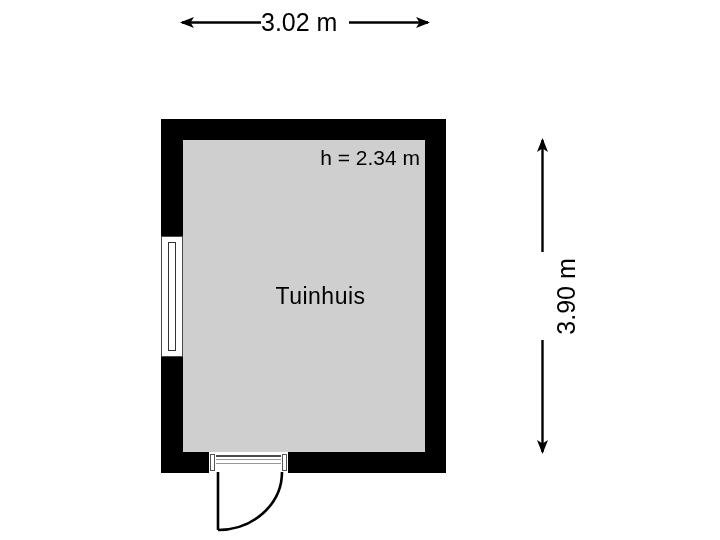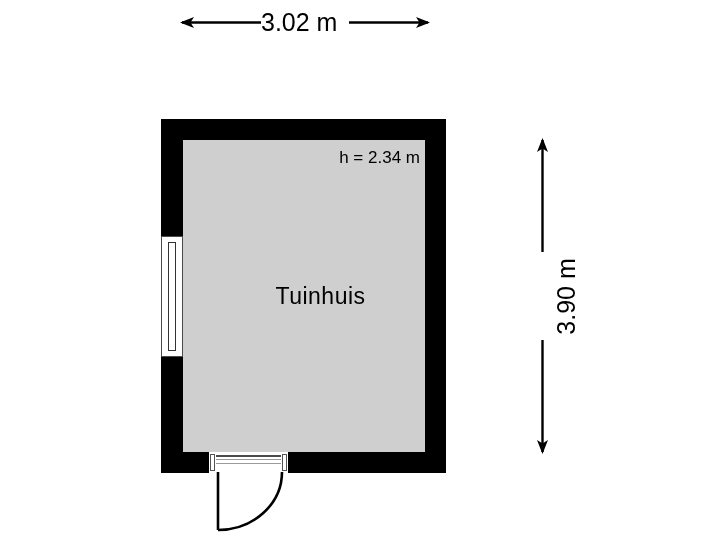--- a/index.html
+++ b/index.html
@@ -17,21 +17,21 @@
     background:var(--color-background);
     font-family:"Liberation Sans","DejaVu Sans",sans-serif;
     color:var(--color-text);
     overflow:hidden;
   }
   .canvas{position:relative;width:720px;height:540px;background:var(--color-background);}
 
   
   .outer-walls{position:absolute;left:161px;top:119px;width:285px;height:354px;background:var(--color-wall);}
   .floor{position:absolute;left:183px;top:140px;width:242px;height:312px;background:var(--color-floor);}
-  .ceiling-height-label{position:absolute;left:183px;top:147px;width:237px;text-align:right;font-size:17px;line-height:22px;padding-left:10px;}
+  .ceiling-height-label{position:absolute;left:183px;top:147px;width:237px;text-align:right;font-size:21px;line-height:22px;padding-left:10px;}
   .room-name-label{position:absolute;left:183px;top:283px;width:275px;text-align:center;font-size:23px;line-height:26px;letter-spacing:.5px;}
 
   
   .window{position:absolute;left:161px;top:236px;width:22px;height:121px;background:#fff;border:1px solid var(--color-frame);}
   .window-glass{position:absolute;left:6px;top:5px;width:8px;height:109px;border:1px solid #333;}
 
   
   .door-opening{position:absolute;left:209px;top:452px;width:79px;height:21px;background:#fff;}
   .door-jamb{position:absolute;top:2px;width:5px;height:17px;background:#fff;border:1px solid #555;}
   .door-jamb.left{left:1px;}

